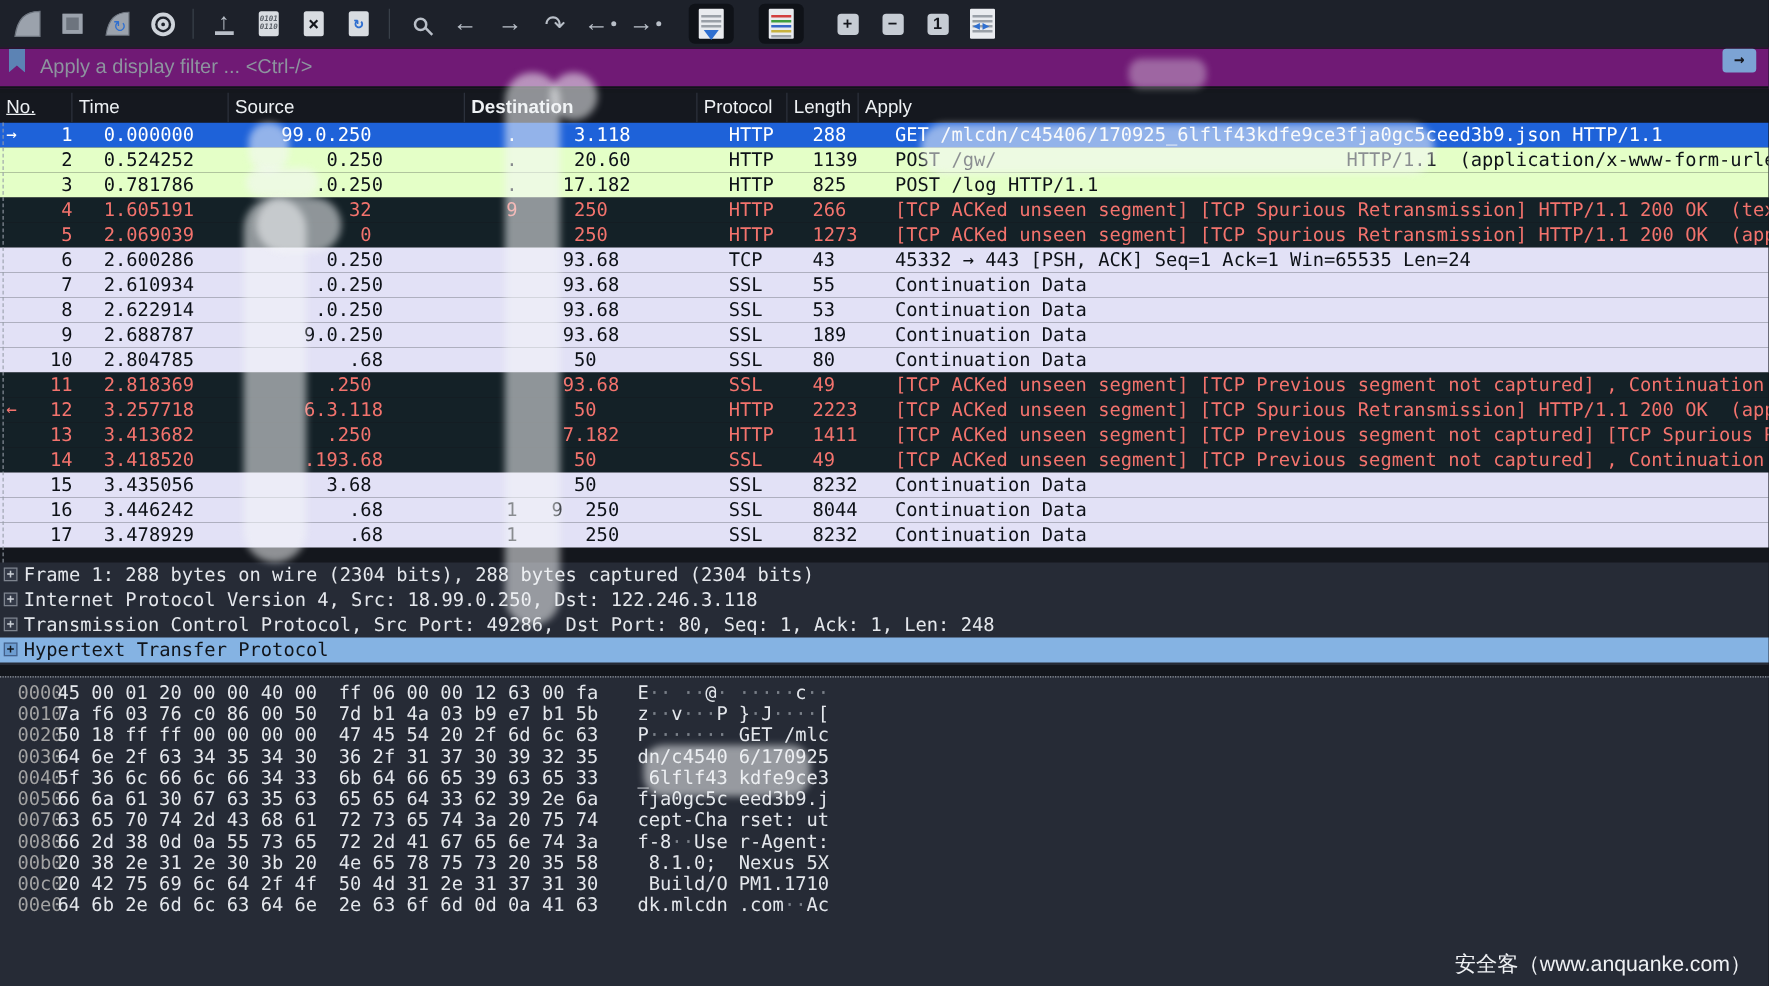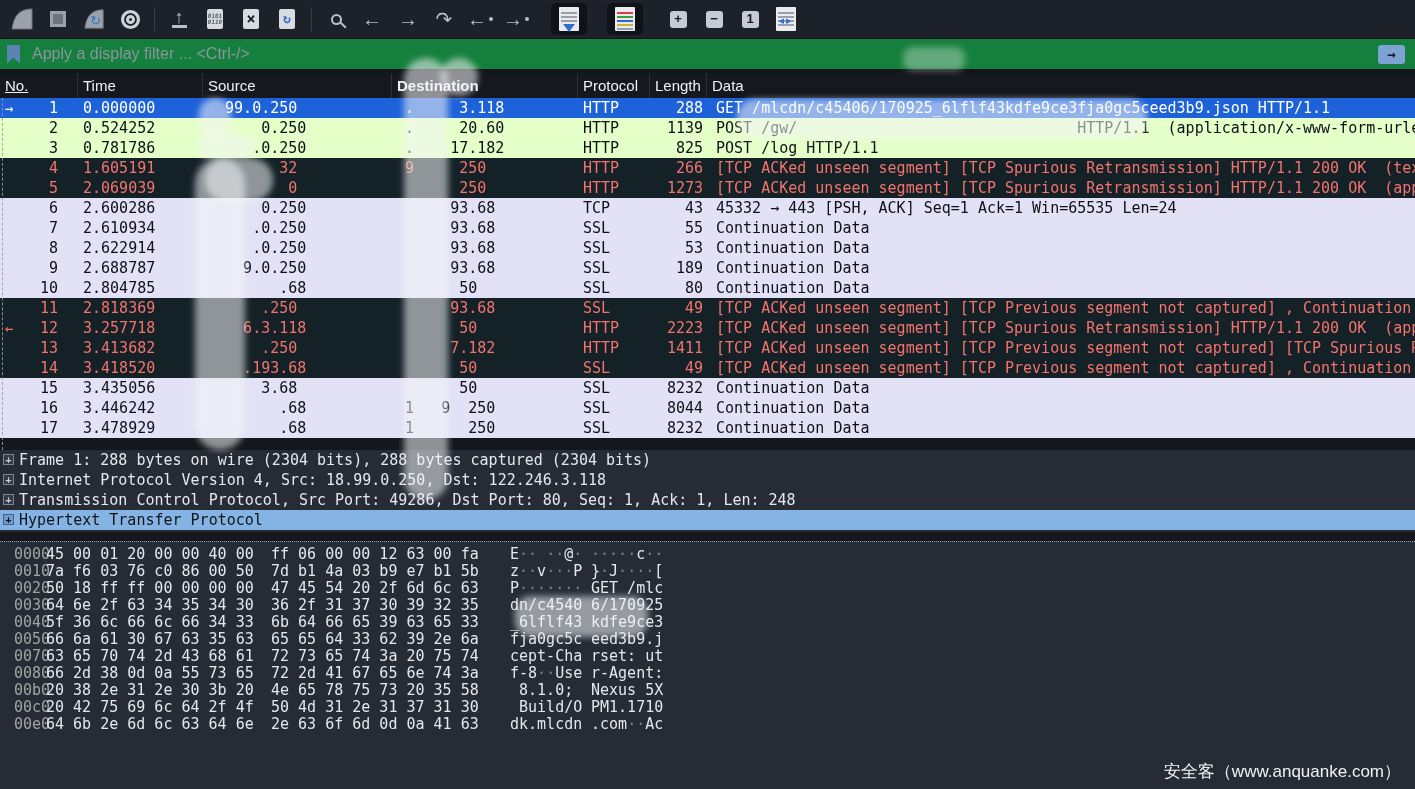--- a/index.html
+++ b/index.html
@@ -25,22 +25,22 @@
   .stop-sq{display:block;width:16px;height:16px;border:3px solid #9ba2ac;background:#6d747e}
   .sheet{width:20px;height:24px;background:#e9ebef;display:block;padding-top:3px;border-radius:1px}
   .sheet em{display:block;height:2px;margin:2px 2px;background:#9aa0a8}
   .tri-dn{display:block;width:0;height:0;margin:1px auto 0;border:6px solid transparent;border-top:8px solid #2f6fd0}
   .dot{width:4px;height:4px;background:#b9bfc8;border-radius:50%;display:inline-block;margin-left:2px}
   .zbtn{width:17px;height:17px;background:#c6ccd4;color:#14171d;border-radius:3px;
         font:bold 13px/16px "Liberation Sans",sans-serif;text-align:center;display:block}
   .colicons{position:absolute;left:0;right:0;top:7px;text-align:center;color:#2f6fd0;font-size:11px;letter-spacing:2px}
 
   
-  .filterbar{position:absolute;left:0;top:38px;width:1415px;height:33px;background:#15803d;
-             border-top:1px solid #111419;border-bottom:2px solid #101318;display:flex;align-items:center}
+  .filterbar{position:absolute;left:0;top:38px;width:1415px;height:33px;background:#701a75;
+             border-top:1px solid #111419;border-bottom:2px solid #101318;display:flex;}
   .bookmark{width:13px;height:19px;background:#5c83b4;margin:0 10px 0 7px;flex:none;
             clip-path:polygon(0 0,100% 0,100% 100%,50% 70%,0 100%)}
   .filter-input{flex:1;background:transparent;border:none;outline:none;color:#cfd4db;font-size:16px;
                 font-family:"Liberation Sans",sans-serif}
   .filter-input::placeholder{color:#8d949f}
   .applybtn{width:27px;height:19px;background:#7ca3d4;border:none;border-radius:3px;margin-right:10px;flex:none;
             color:#15181e;font:bold 14px/17px "DejaVu Sans Mono",monospace;text-align:center;padding:0}
 
   
   .plist-header{position:absolute;left:0;top:74px;width:1415px;height:24px;background:#15181f;
@@ -49,21 +49,21 @@
   .col:last-child{border-right:none}
   .plist{position:absolute;left:0;top:98px;width:1415px;height:350px;background:#14171d;overflow:hidden}
   .prow{height:20px;display:flex;font-family:"DejaVu Sans Mono",monospace;font-size:15px;line-height:20px;
         white-space:pre;position:relative}
   .prow .cell{flex:none;overflow:hidden}
   .c-no{width:78px;text-align:right;padding-right:20px}
   .c-time{width:125px;padding-left:5px}
   .c-src{width:189px;padding-left:4px}
   .c-dst{width:186px;padding-left:4px}
   .c-proto{width:72px;padding-left:5px}
-  .c-len{width:57px;text-align:right;padding-right:4px}
+  .c-len{width:57px;padding-right:4px}
   .c-info{flex:1 1 auto;padding-left:9px;overflow:hidden}
   .prow.sel{background:#1e62d9;color:#ffffff}
   .prow.http{background:#e4ffc7;color:#0d1117}
   .prow.tcp{background:#e2e1f6;color:#0d1117}
   .prow.bad{background:#142127;color:#f3736d}
   .rowmark{position:absolute;left:5px;top:0;font-size:14px}
   .gutterline{position:absolute;left:2px;top:98px;height:352px;width:0;
               border-left:1px dashed rgba(150,158,168,.85);z-index:5}
 
   
@@ -191,27 +191,27 @@
     </div>
   </div>
 
 <div class="filterbar">
   <span class="bookmark"></span>
   <input class="filter-input" placeholder="Apply a display filter ... &lt;Ctrl-/&gt;" style="">
   <button class="applybtn">→</button>
 </div>
 
 <div class="plist-header" id="plheader">
-    <div class="col" style="width: 78px; text-decoration: underline;">No.</div>
+    <div class="col" style="width: 58px; text-decoration: underline;">No.</div>
     <div class="col" style="width: 125px;">Time</div>
     <div class="col" style="width: 189px;">Source</div>
     <div class="col" style="width: 186px; font-weight: bold;">Destination</div>
     <div class="col" style="width: 72px;">Protocol</div>
     <div class="col" style="width: 57px;">Length</div>
-    <div class="col" style="width: 708px;">Data</div>
+    <div class="col" style="width: 708px;">Apply</div>
   </div>
 
 <div class="plist" id="plist">
     <div class="prow sel"><span class="cell c-no">1</span><span class="cell c-time">0.000000</span><span class="cell c-src">  99.0.250</span><span class="cell c-dst"> .     3.118</span><span class="cell c-proto">HTTP</span><span class="cell c-len">288</span><span class="cell c-info">GET /mlcdn/c45406/170925_6lflf43kdfe9ce3fja0gc5ceed3b9.json HTTP/1.1</span><span class="rowmark">→</span></div>
     <div class="prow http"><span class="cell c-no">2</span><span class="cell c-time">0.524252</span><span class="cell c-src">      0.250</span><span class="cell c-dst"> .     20.60</span><span class="cell c-proto">HTTP</span><span class="cell c-len">1139</span><span class="cell c-info">POST /gw/                               HTTP/1.1  (application/x-www-form-urlencoded)</span></div>
     <div class="prow http"><span class="cell c-no">3</span><span class="cell c-time">0.781786</span><span class="cell c-src">     .0.250</span><span class="cell c-dst"> .    17.182</span><span class="cell c-proto">HTTP</span><span class="cell c-len">825</span><span class="cell c-info">POST /log HTTP/1.1</span></div>
     <div class="prow bad"><span class="cell c-no">4</span><span class="cell c-time">1.605191</span><span class="cell c-src">        32</span><span class="cell c-dst"> 9     250</span><span class="cell c-proto">HTTP</span><span class="cell c-len">266</span><span class="cell c-info">[TCP ACKed unseen segment] [TCP Spurious Retransmission] HTTP/1.1 200 OK  (text/html)</span></div>
     <div class="prow bad"><span class="cell c-no">5</span><span class="cell c-time">2.069039</span><span class="cell c-src">         0</span><span class="cell c-dst">       250</span><span class="cell c-proto">HTTP</span><span class="cell c-len">1273</span><span class="cell c-info">[TCP ACKed unseen segment] [TCP Spurious Retransmission] HTTP/1.1 200 OK  (application/json)</span></div>
     <div class="prow tcp"><span class="cell c-no">6</span><span class="cell c-time">2.600286</span><span class="cell c-src">      0.250</span><span class="cell c-dst">      93.68</span><span class="cell c-proto">TCP</span><span class="cell c-len">43</span><span class="cell c-info">45332 → 443 [PSH, ACK] Seq=1 Ack=1 Win=65535 Len=24</span></div>
     <div class="prow tcp"><span class="cell c-no">7</span><span class="cell c-time">2.610934</span><span class="cell c-src">     .0.250</span><span class="cell c-dst">      93.68</span><span class="cell c-proto">SSL</span><span class="cell c-len">55</span><span class="cell c-info">Continuation Data</span></div>

